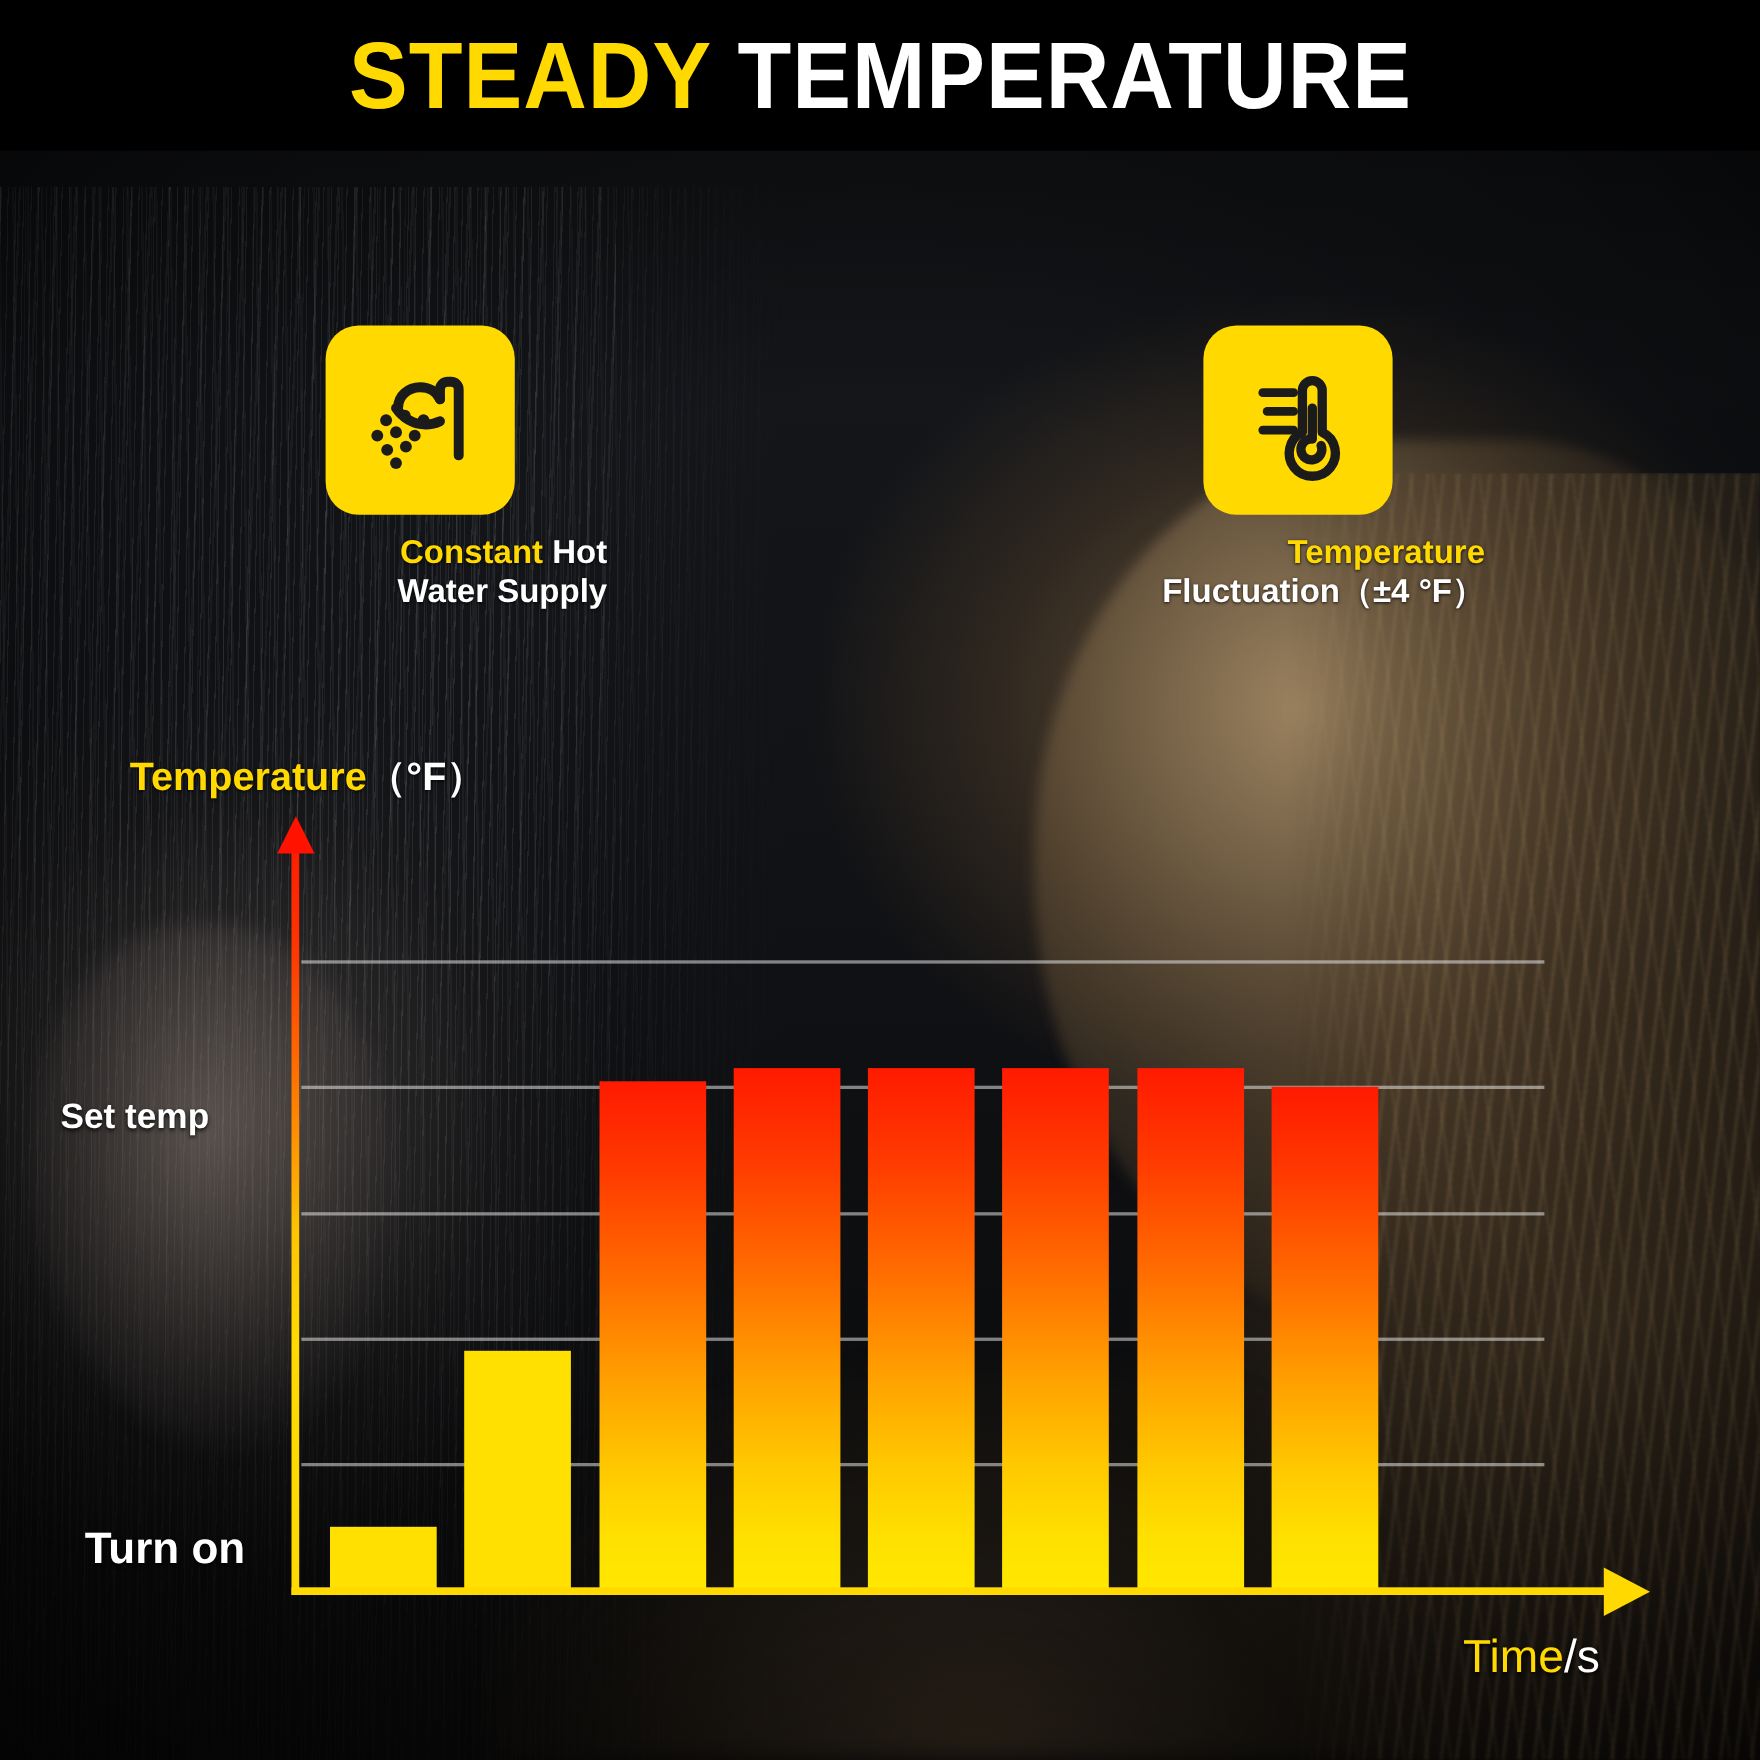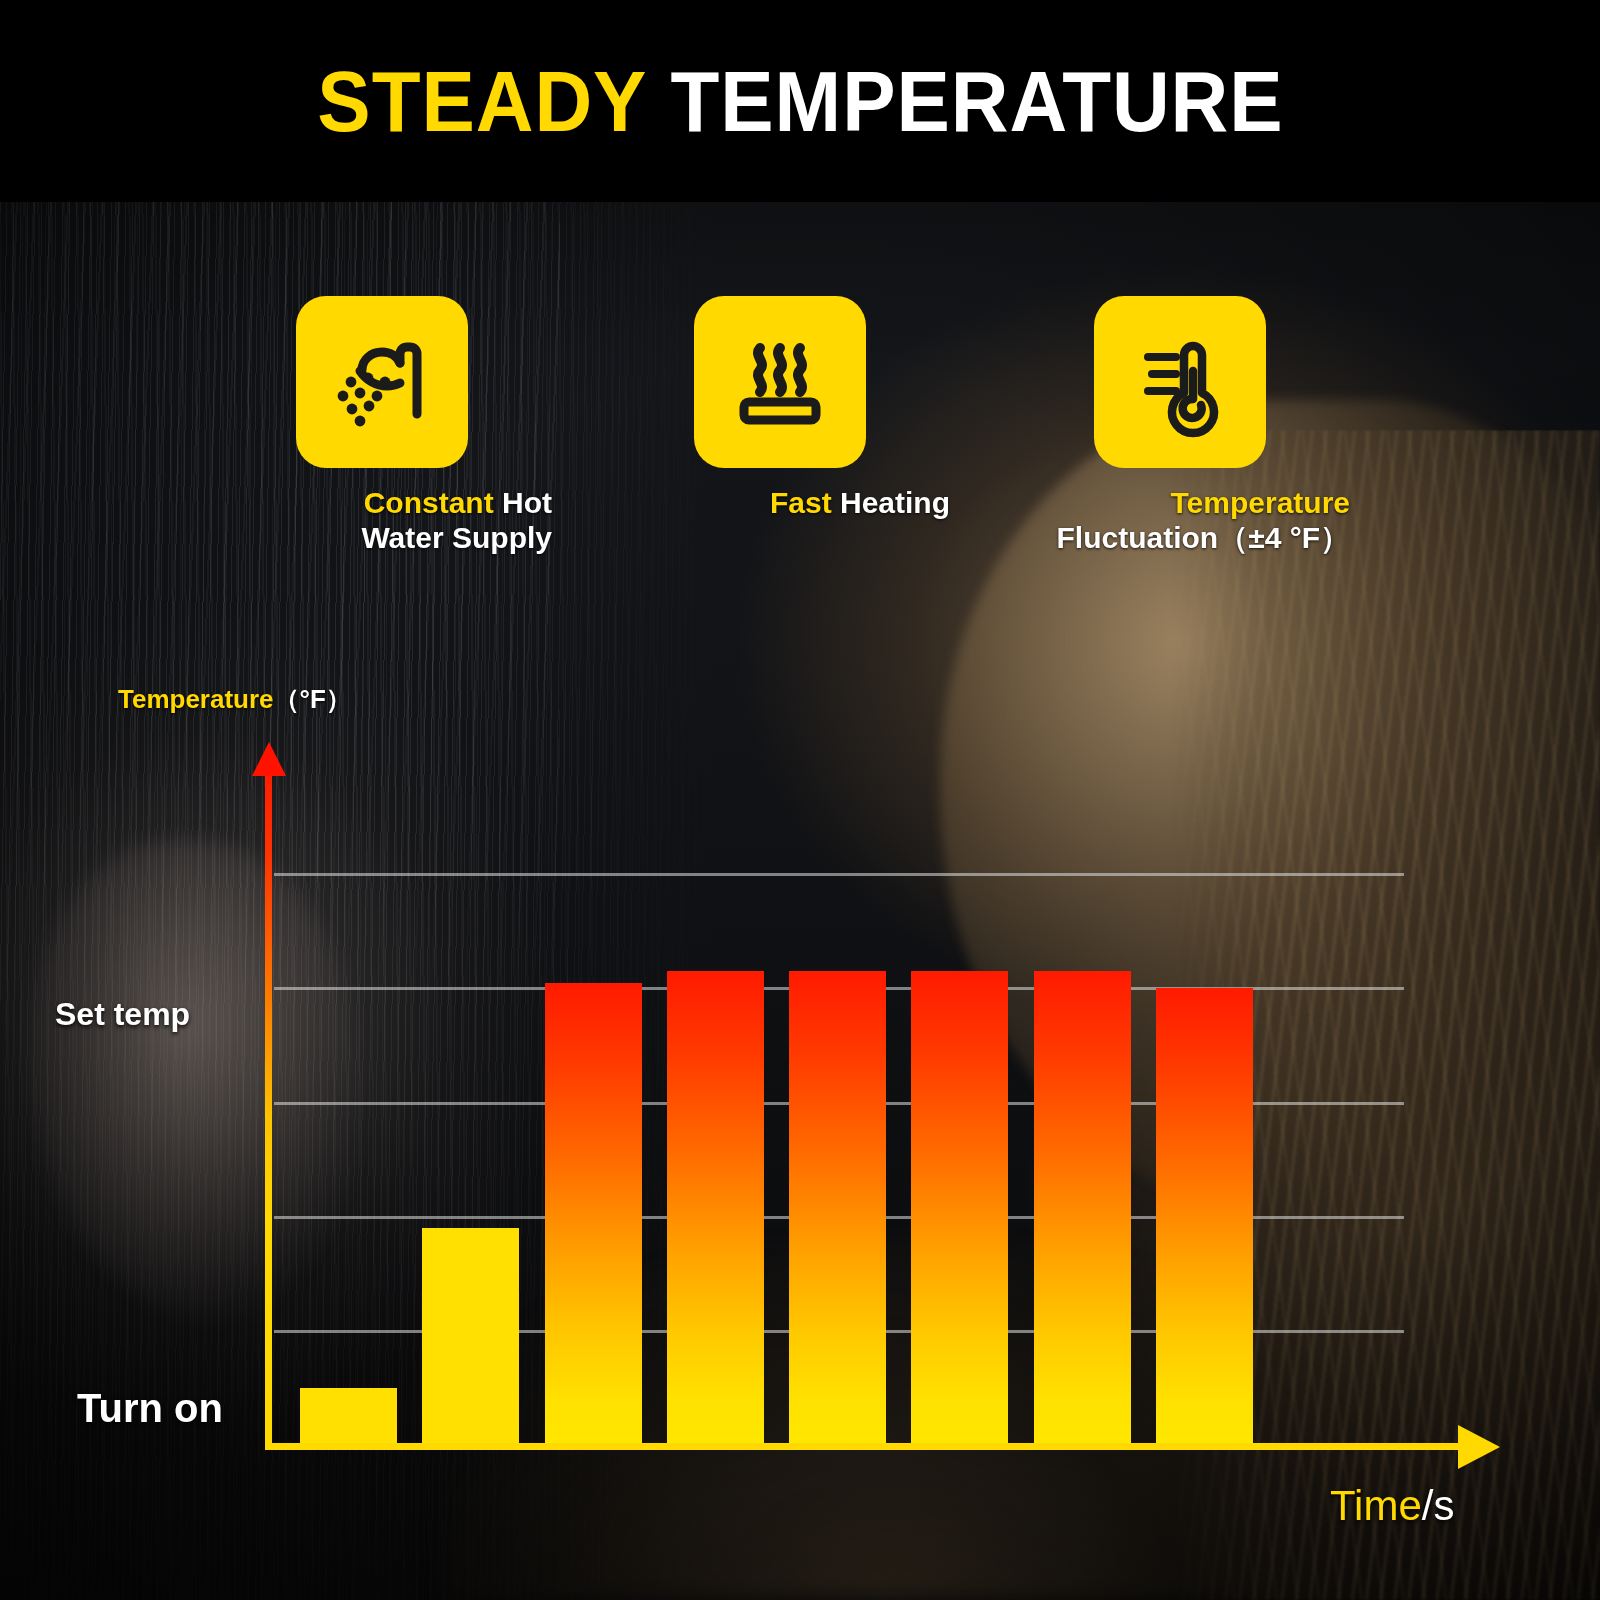--- a/index.html
+++ b/index.html
@@ -47,21 +47,21 @@
     filter:blur(1.6px);
     -webkit-mask-image:linear-gradient(90deg, rgba(0,0,0,0) 0%, rgba(0,0,0,.75) 22%, #000 60%);
     mask-image:linear-gradient(90deg, rgba(0,0,0,0) 0%, rgba(0,0,0,.75) 22%, #000 60%);}
   .bg-shoulder{position:absolute;right:260px;bottom:0;width:900px;height:360px;border-radius:52% 48% 0 0;
     background:radial-gradient(ellipse at 50% 100%, rgba(96,76,52,.45) 0%, rgba(38,30,20,.35) 55%, rgba(0,0,0,0) 80%);filter:blur(10px);}
   .bg-hand{position:absolute;left:30px;top:840px;width:330px;height:480px;border-radius:46% 54% 40% 60%;
     background:radial-gradient(ellipse at 45% 40%, rgba(186,168,158,.34) 0%, rgba(110,98,92,.22) 50%, rgba(0,0,0,0) 78%);filter:blur(9px);}
   .bg-vig{position:absolute;inset:0;background:radial-gradient(ellipse 1250px 1150px at 50% 52%, rgba(0,0,0,0) 40%, rgba(0,0,0,.45) 80%, rgba(0,0,0,.75) 100%);}
 
   
-  .titlebar{position:absolute;left:0;top:0;width:1600px;height:202px;background:#000;
+  .titlebar{position:absolute;left:0;top:0;width:1600px;height:137px;background:#000;
     display:flex;align-items:center;justify-content:center;}
   .title{font-weight:700;font-size:86px;letter-spacing:1px;line-height:1;white-space:nowrap;
     transform:scaleX(.93);transform-origin:center;}
   .title .y{color:#FFD900;}
   .title .w{color:#FFFFFF;}
 
   
   .features{position:absolute;left:0;top:296px;width:1600px;height:260px;}
   .feature{position:absolute;top:0;text-align:right;}
   .fi{width:172px;height:172px;border-radius:30px;background:#FFD900;margin:0 auto;
@@ -69,21 +69,21 @@
   .fi svg{display:block;}
   .flabel{margin-top:18px;font-weight:700;font-size:30px;line-height:1.16;color:#fff;
       text-shadow:0 1px 3px rgba(0,0,0,.85);white-space:nowrap;}
   .flabel .y{color:#FFD900;}
   #feature-0{left:212px;width:340px;}
   #feature-1{left:610px;width:340px;}
   #feature-2{left:1010px;width:340px;}
 
   
   .chart{position:absolute;left:0;top:0;width:1600px;height:1600px;}
-  .axis-title{position:absolute;left:118px;top:682px;font-weight:700;font-size:26px;color:#FFD900;
+  .axis-title{position:absolute;left:118px;top:682px;font-weight:700;font-size:36px;color:#FFD900;
       text-shadow:0 1px 3px rgba(0,0,0,.9);white-space:nowrap;}
   .axis-title .w{color:#fff;}
 
   .gridline{position:absolute;left:274px;width:1130px;height:3px;background:rgba(225,225,225,.55);}
 
   .yaxis{position:absolute;left:265px;top:760px;width:7px;height:690px;
       background:linear-gradient(180deg,#FF1A00 0%, #FF3300 14%, #FF7A00 34%, #FFC400 52%, #FFD900 66%, #FFD900 100%);}
   .yarrow{position:absolute;left:252px;top:742px;width:0;height:0;
       border-left:17px solid transparent;border-right:17px solid transparent;border-bottom:34px solid #FF1300;}
   .xaxis{position:absolute;left:265px;top:1443px;width:1200px;height:7px;background:#FFD900;}
@@ -146,35 +146,20 @@
             <circle cx="34" cy="95" r="5.4"></circle>
           </g>
         </svg>
       </div>
       <div class="flabel">
         <span class="y">Constant</span><span> Hot</span><br>
         <span>Water Supply</span>
       </div>
     </div>
 
-    <div class="feature" id="feature-1">
-      <div class="fi">
-        <svg width="112" height="112" viewBox="0 0 112 112" aria-hidden="true">
-          <g fill="none" stroke="#1b1b1b" stroke-width="10" stroke-linecap="round">
-            <path d="M36 66c7-8-7-14 0-22s-7-14 0-22"></path>
-            <path d="M56 66c7-8-7-14 0-22s-7-14 0-22"></path>
-            <path d="M76 66c7-8-7-14 0-22s-7-14 0-22"></path>
-          </g>
-          <rect x="20" y="76" width="72" height="18" rx="5" fill="none" stroke="#1b1b1b" stroke-width="9"></rect>
-        </svg>
-      </div>
-      <div class="flabel">
-        <span class="y">Fast</span><span> Heating</span>
-      </div>
-    </div>
 
     <div class="feature" id="feature-2">
       <div class="fi">
         <svg width="112" height="112" viewBox="0 0 112 112" aria-hidden="true">
           <g fill="#1b1b1b">
             <rect x="20" y="27" width="36" height="8" rx="4"></rect>
             <rect x="24" y="44" width="32" height="8" rx="4"></rect>
             <rect x="20" y="61" width="36" height="8" rx="4"></rect>
           </g>
           <g fill="none" stroke="#1b1b1b" stroke-width="8.5" stroke-linecap="round" stroke-linejoin="round">

